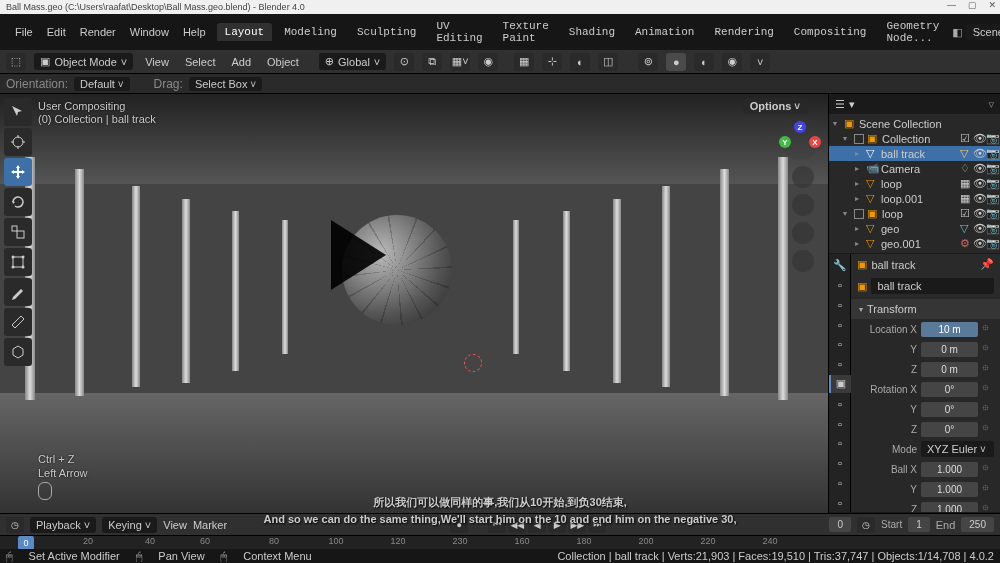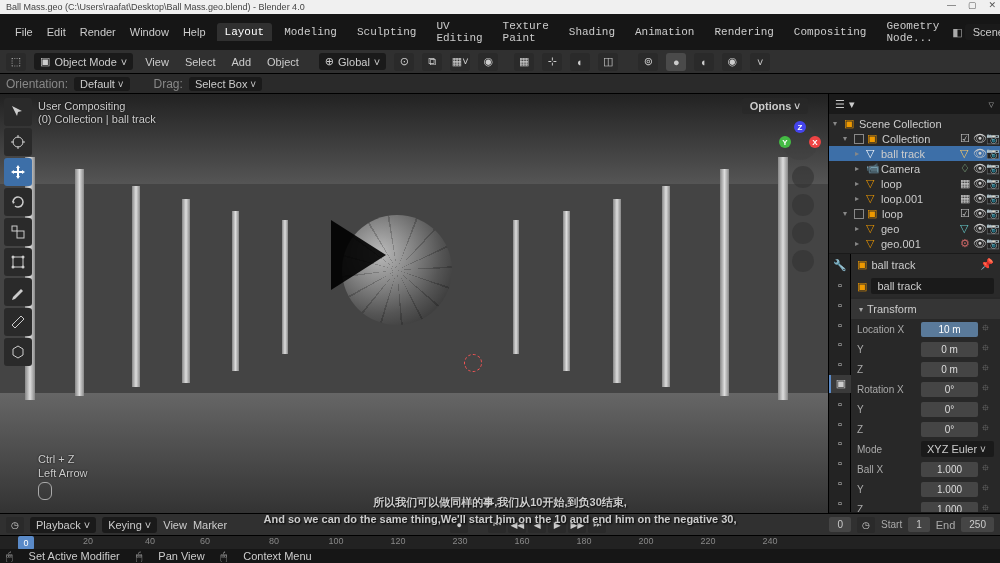--- a/index.html
+++ b/index.html
@@ -86,21 +86,21 @@
 .proptabs { width: 22px; background: #232323; display: flex; flex-direction: column; gap: 1px; padding-top: 2px; border-right: 1px solid #000; }
 .proptab { width: 22px; height: 20px; display: flex; align-items: center; justify-content: center; }
 .proptab.active { background: #3a3a3a; border-left: 2px solid #5a8ac8; }
 .propbody { flex: 1; overflow: hidden; }
 .crumb { padding: 4px 6px; display: flex; align-items: center; gap: 4px; background: #2a2a2a; }
 .fieldrow { padding: 3px 6px; display: flex; align-items: center; gap: 4px; background: #2a2a2a; }
 .panel { padding: 2px 0; }
 .panelhdr { padding: 4px 8px; background: #353535; color: #eee; font-size: 10px; display: flex; align-items: center; gap: 4px; }
 .panelhdr .chev { font-size: 8px; color: #aaa; }
 .prow { display: flex; align-items: center; padding: 2px 6px; gap: 4px; }
-.prow .plbl { width: 60px; color: #aaa; font-size: 10px; }
+.prow .plbl { width: 60px; text-align: right; color: #aaa; font-size: 10px; }
 .prow .pval { flex: 1; background: #454545; text-align: center; padding: 2px 0; border-radius: 2px; font-size: 10px; color: #ddd; }
 .prow .pval.hl { background: #5a7a9a; color: #fff; }
 .prow .plock { width: 12px; font-size: 9px; color: #888; }
 .drp { background: #1a1a1a; padding: 2px 6px; border-radius: 2px; font-size: 10px; }
 
 
 .tlheader { height: 22px; background: #303030; display: flex; align-items: center; padding: 0 6px; gap: 6px; border-top: 1px solid #000; }
 .tlheader .drop { background: #1a1a1a; padding: 2px 6px; border-radius: 3px; }
 .tlheader .playctrl { display: flex; gap: 2px; margin: 0 auto; }
 .tlheader .pbtn { width: 18px; height: 16px; background: #2a2a2a; border-radius: 2px; font-size: 9px; display: flex; align-items: center; justify-content: center; }
@@ -543,13 +543,14 @@
 </div>
 
 <div class="statusbar">
   <span>🖱</span>
   <span>Set Active Modifier</span>
   <span>🖱</span>
   <span>Pan View</span>
   <span>🖱</span>
   <span>Context Menu</span>
   <span class="spc"></span>
+  <span>Collection | ball track | Verts:21,903 | Faces:19,510 | Tris:37,747 | Objects:1/14,708 | 4.0.2</span>
 </div>
 
 </body></html>

